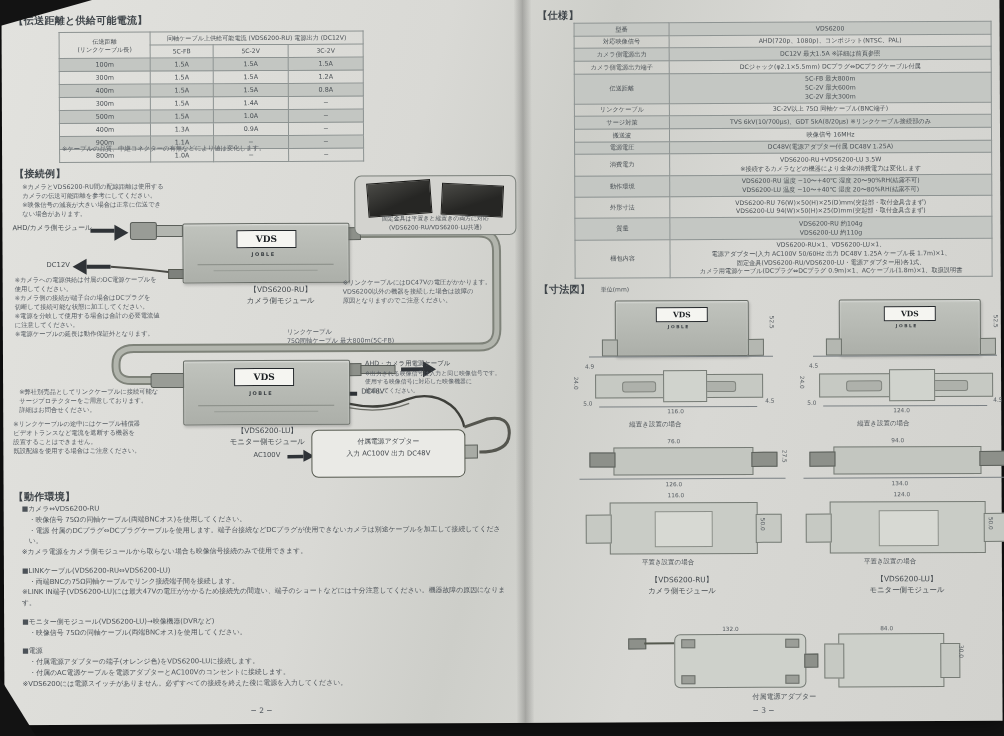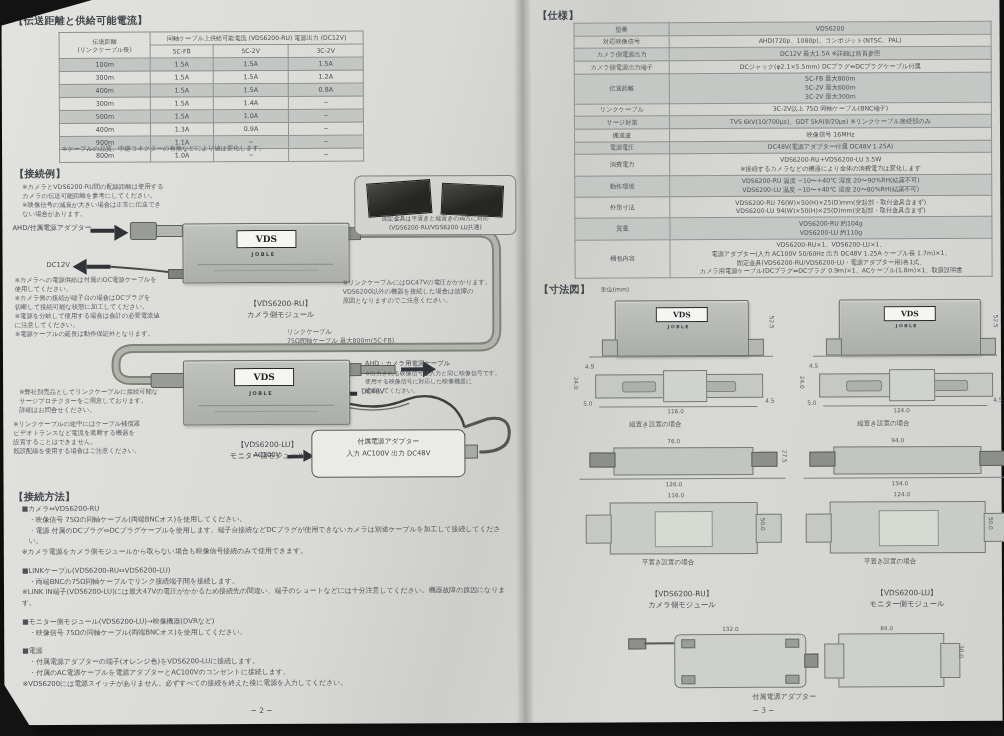--- a/index.html
+++ b/index.html
@@ -12,21 +12,21 @@
         background:linear-gradient(90deg,rgba(0,0,0,0),rgba(60,60,58,.30),rgba(0,0,0,0));}
   .corner{position:absolute;background:#131313;z-index:9;}
   .abs{position:absolute;}
   .jp{white-space:pre-line;}
   .h{font-weight:bold;font-size:10px;color:#3f454a;letter-spacing:.3px;}
   .note{font-size:6.3px;line-height:1.42;color:#545a61;white-space:pre-line;}
   .lbl{font-size:6.8px;color:#474d52;}
   .dim{font-size:5.8px;color:#5a6065;}
   .rot{transform:rotate(90deg);transform-origin:left top;display:inline-block;}
   .cap{font-size:6.5px;color:#4c5257;}
-  .nm{font-size:7.4px;color:#42484d;text-align:center;white-space:pre-line;line-height:1.5;margin-top:14px;}
+  .nm{font-size:7.4px;color:#42484d;text-align:center;white-space:pre-line;line-height:1.5;}
   .pageno{font-size:7.5px;color:#565c62;}
   table.t1{border-collapse:collapse;font-size:6.4px;color:#4a5055;}
   table.t1 th,table.t1 td{border:1px solid #8d9392;padding:1px 3px;text-align:center;font-weight:normal;height:10px;}
   table.t1 thead th{font-size:6.1px;line-height:1.25;}
   table.t1 tbody tr:nth-child(odd){background:#c3c6c2;}
   table.t2{border-collapse:collapse;font-size:6.2px;color:#4a5055;table-layout:fixed;width:418px;}
   table.t2 td{border:1px solid #8d9392;padding:1.5px 3px;text-align:center;vertical-align:middle;
               white-space:pre-line;line-height:1.4;}
   table.t2 td.l{width:88px;}
   table.t2 tr:nth-child(odd){background:#c4c7c3;}
@@ -181,21 +181,21 @@
     <div class="abs nm z2" style="left:212px;top:286px;width:132px;">【VDS6200-RU】
 カメラ側モジュール</div>
 
     <div class="photo-box z2" style="left:352px;top:178px;width:160px;height:58px;">
       <div class="devphoto" style="left:12px;top:5px;width:62px;height:32px;transform:rotate(-4deg);"></div>
       <div class="devphoto" style="left:86px;top:8px;width:60px;height:30px;transform:rotate(3deg);"></div>
       <div class="abs cap jp" style="left:0;top:38px;width:160px;text-align:center;font-size:5.9px;line-height:1.5;">固定金具は平置きと縦置きの両方に対応
 (VDS6200-RU/VDS6200-LU共通)</div>
     </div>
 
-    <div class="abs lbl z2" style="left:10px;top:224px;">AHD/付属電源アダプター</div>
+    <div class="abs lbl z2" style="left:10px;top:224px;">AHD/カメラ側モジュール</div>
     <div class="abs lbl z2" style="left:44px;top:262px;">DC12V</div>
     <div class="abs note z2" style="left:340px;top:281px;width:152px;">※リンクケーブルにはDC47Vの電圧がかかります。
  VDS6200以外の機器を接続した場合は故障の
  原因となりますのでご注意ください。</div>
     <div class="abs note z2" style="left:12px;top:277px;width:165px;">※カメラへの電源供給は付属のDC電源ケーブルを
  使用してください。
 ※カメラ側の接続が端子台の場合はDCプラグを
  切断して接続可能な状態に加工してください。
 ※電源を分岐して使用する場合は合計の必要電流値
  に注意してください。
@@ -224,21 +224,21 @@
     <div class="abs lbl z2" style="left:362px;top:362px;font-size:6.4px;">AHD・カメラ用電源ケーブル</div>
     <div class="abs note z2" style="left:362px;top:372px;width:150px;font-size:5.9px;">※出力される映像信号は入力と同じ映像信号です。
 使用する映像信号に対応した映像機器に
 接続してください。</div>
     <div class="abs lbl z2" style="left:358px;top:390px;">DC48V</div>
     <div class="abs lbl z2" style="left:250px;top:453px;">AC100V</div>
 
     <div class="adapterbox jp" style="left:308px;top:432px;width:152px;height:40px;">付属電源アダプター
 入力 AC100V  出力 DC48V</div>
 
-    <div class="abs h" style="left:10px;top:491px;">【接続方法】</div>
+    <div class="abs h" style="left:10px;top:491px;">【動作環境】</div>
     <div class="abs" style="left:18px;top:505px;width:488px;font-size:6.9px;line-height:1.56;color:#4c5258;">
       <div>■カメラ⇔VDS6200-RU</div>
       <div style="padding-left:7px;">・映像信号 75Ωの同軸ケーブル(両端BNCオス)を使用してください。</div>
       <div style="padding-left:7px;">・電源 付属のDCプラグ⇔DCプラグケーブルを使用します。端子台接続などDCプラグが使用できないカメラは別途ケーブルを加工して接続してください。</div>
       <div>※カメラ電源をカメラ側モジュールから取らない場合も映像信号接続のみで使用できます。</div>
       <div style="margin-top:8px;">■LINKケーブル(VDS6200-RU⇔VDS6200-LU)</div>
       <div style="padding-left:7px;">・両端BNCの75Ω同軸ケーブルでリンク接続端子間を接続します。</div>
       <div>※LINK IN端子(VDS6200-LU)には最大47Vの電圧がかかるため接続先の間違い、端子のショートなどには十分注意してください。機器故障の原因になります。</div>
       <div style="margin-top:8px;">■モニター側モジュール(VDS6200-LU)→映像機器(DVRなど)</div>
       <div style="padding-left:7px;">・映像信号 75Ωの同軸ケーブル(両端BNCオス)を使用してください。</div>

